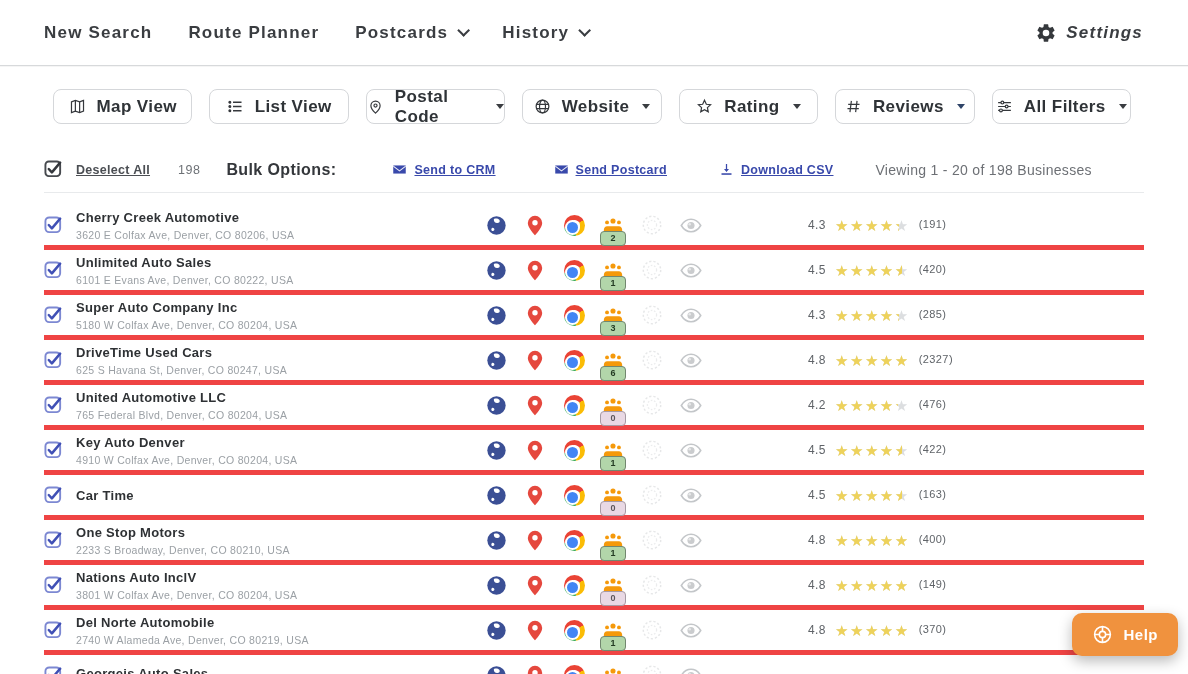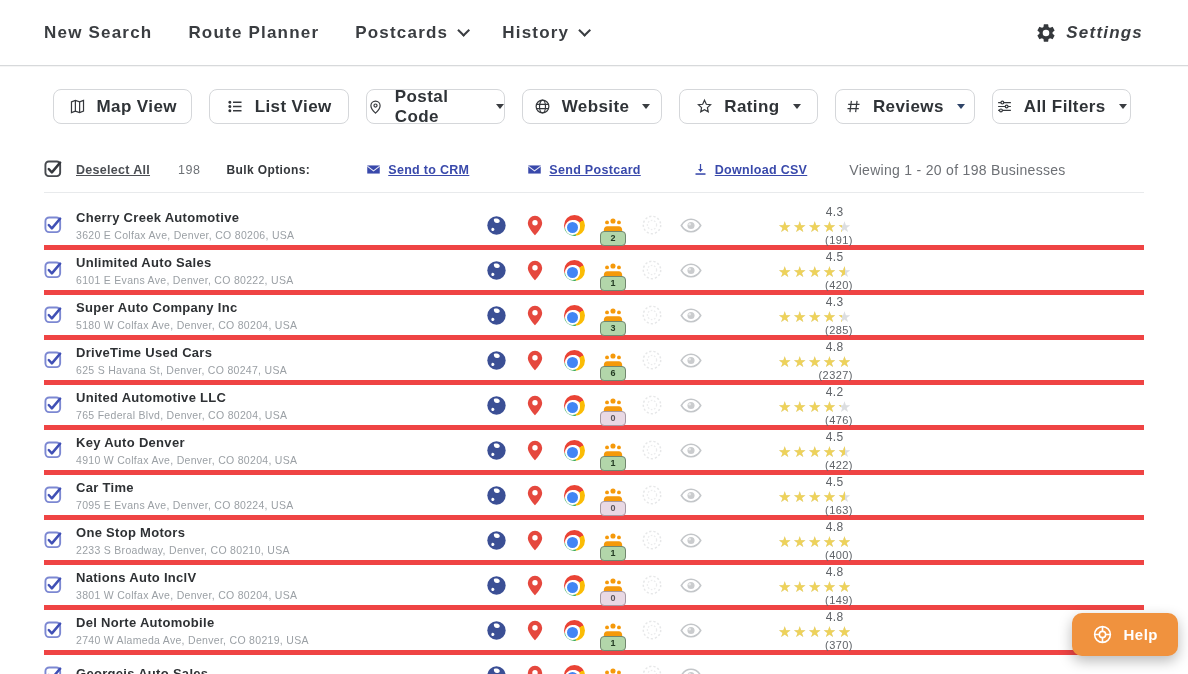--- a/index.html
+++ b/index.html
@@ -27,21 +27,21 @@
   .caret-down { width:0; height:0; border-left:4.5px solid transparent; border-right:4.5px solid transparent;
     border-top:5.5px solid #3a3d41; margin-left:2px; }
   .caret-navy { border-top-color:#2f4468; }
 
   
   .bulkbar { display:flex; align-items:center; margin:36px 44px 0 44px; font-size:12px; }
   .cb-dark { width:19px; height:19px; flex:none; }
   .deselect { margin-left:13px; font-size:12.5px; font-weight:600; letter-spacing:.3px;
     color:#4b4e53; text-decoration:underline; cursor:pointer; }
   .sel-count { margin-left:28px; color:#6d7176; font-size:12.5px; letter-spacing:.5px; }
-  .bulk-label { margin-left:26px; font-weight:700; letter-spacing:.4px; color:#34373b; font-size:12px;text-align:center; }
+  .bulk-label { margin-left:26px; font-weight:700; letter-spacing:.4px; color:#34373b; font-size:16px;text-align:center; }
   .bulk-link { display:flex; align-items:center; gap:7px; color:#3949ab; font-weight:600;
     font-size:12.5px; letter-spacing:.3px; cursor:pointer; }
   .bulk-link .lbl { text-decoration:underline; }
   .bulk-link svg { width:15px; height:15px; fill:#3949ab; flex:none; }
   .ml-crm { margin-left:56px; } .ml-pc { margin-left:58px; } .ml-csv { margin-left:52px; }
   .viewing { margin-left:42px; font-size:14px; color:#6d7075; letter-spacing:.3px; }
 
   
   .list { margin:13px 44px 0 44px; border-top:1px solid #e8eaec; padding-top:12px; }
   .brow { height:45px; display:flex; align-items:center; border-bottom:5px solid #ef4444; }
@@ -59,21 +59,21 @@
   .ggl::after { content:''; position:absolute; inset:5px; background:#fff; border-radius:50%; }
   .ggl::before { content:''; position:absolute; left:1px; top:5px; width:11px; height:11px;
     background:#4285f4; border:2px solid #fff; border-radius:50%; z-index:2; }
   .ppl svg { width:24px; height:18px; fill:#f5990b; }
   .contact-badge { position:absolute; top:17px; left:50%; transform:translateX(-50%);
     min-width:26px; text-align:center; padding:1px 4px 2px; border-radius:4px;
     background:#b2d6aa; border:1px solid #72876f; font-size:9px; font-weight:700; color:#233a23; z-index:3; }
   .contact-badge.zero { background:#e9d9e4; border-color:#a79aa3; color:#5c555a; }
   .seal svg { width:22px; height:22px; opacity:.55; }
   .eye svg { width:26px; height:17px; }
-  .rating-group { margin-left:76px; display:flex; align-items:flex-end;flex-direction:column; }
+  .rating-group { margin-left:106px; display:flex; align-items:flex-start; }
   .rval { font-size:12px; color:#5f6368; letter-spacing:.4px; width:27px; }
   .stars { position:relative; font-size:15px; letter-spacing:1.5px; color:#dcdee0;
     line-height:1; white-space:nowrap; }
   .stars .stars-fill { position:absolute; left:0; top:0; overflow:hidden; color:#eed25a; }
   .rcount { margin-left:9px; font-size:11px; color:#5f6368; letter-spacing:.4px; }
 
   
   .help-btn { position:fixed; right:10px; bottom:18px; height:43px; padding:0 20px;
     background:#f0923e; border-radius:10px; display:flex; align-items:center; gap:10px;
     color:#fff; font-size:15px; font-weight:700; letter-spacing:.5px; cursor:pointer;
@@ -537,21 +537,20 @@
     </div>
   </div>
 
   <div class="brow">
     <svg class="cb-indigo" viewBox="0 0 20 20">
         <rect x="1.5" y="1.5" width="15.5" height="15.5" rx="4" fill="#fff" stroke="#7c88d2" stroke-width="2"></rect>
         <path d="M5 9.5 8.3 13 17 2.8" fill="none" stroke="#4050b5" stroke-width="2.6" stroke-linecap="round" stroke-linejoin="round"></path>
       </svg>
     <div class="info">
       <div class="bname">Car Time</div>
-      <div class="baddr">7095 E Evans Ave, Denver, CO 80224, USA</div>
     </div>
     <div class="icons">
       <span class="icn">
         <svg class="globe-b" viewBox="0 0 24 24">
             <circle cx="12" cy="12" r="10.5" fill="#3b4f95"></circle>
             <path d="M9 4.5c2.5-1 5.5-.5 6.5 1.5s-1 3.5-3 3.2S8.5 7.5 9 4.5z" fill="#fff"></path>
             <path d="M7.5 14.5c1.5 0 2.5 1.2 2 2.6s-2.3 1.6-3.1.5.1-3.1 1.1-3.1z" fill="#fff"></path>
           </svg>
       </span>
       <span class="icn">

